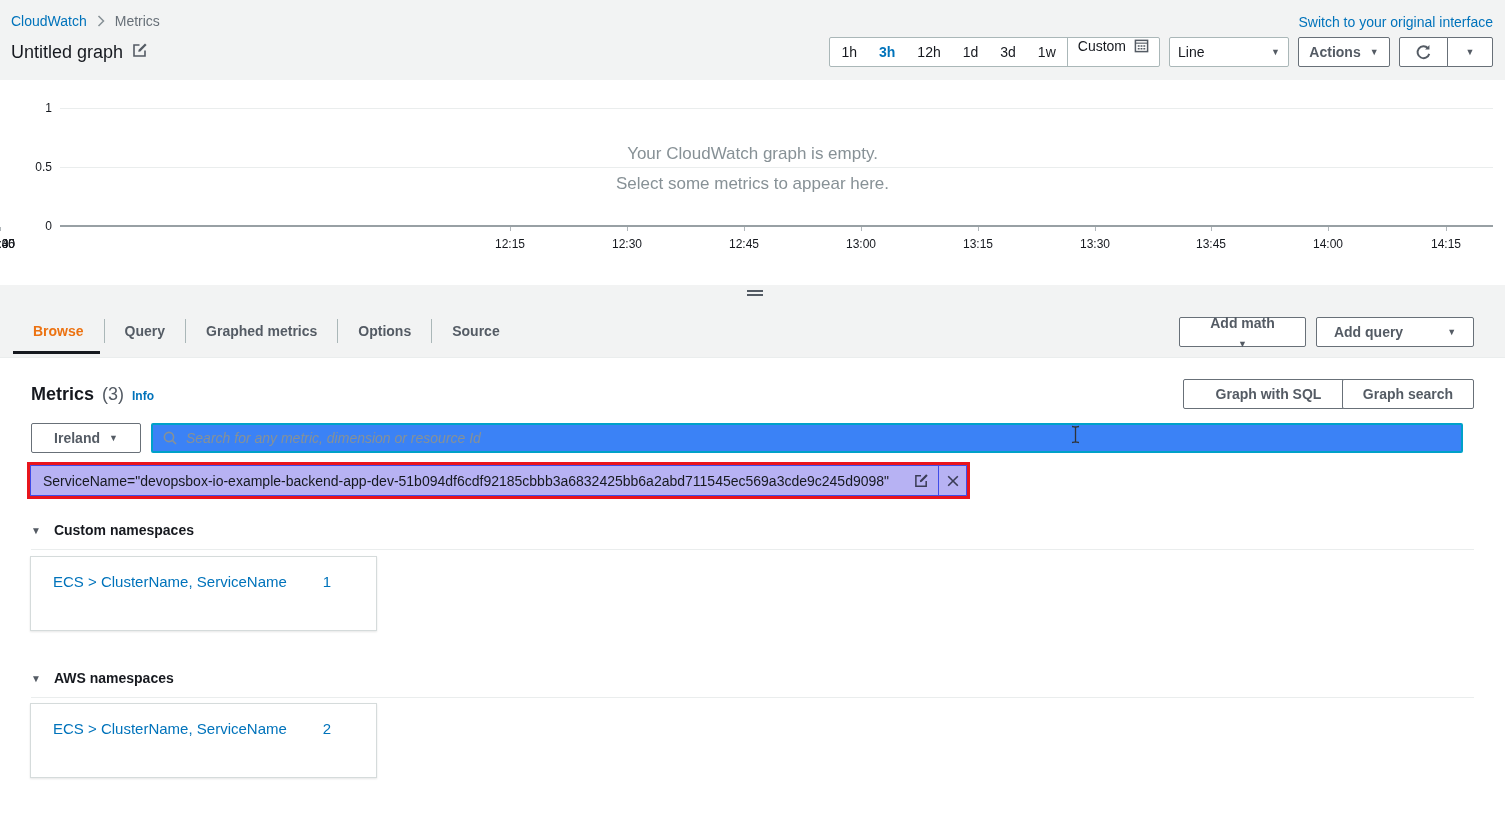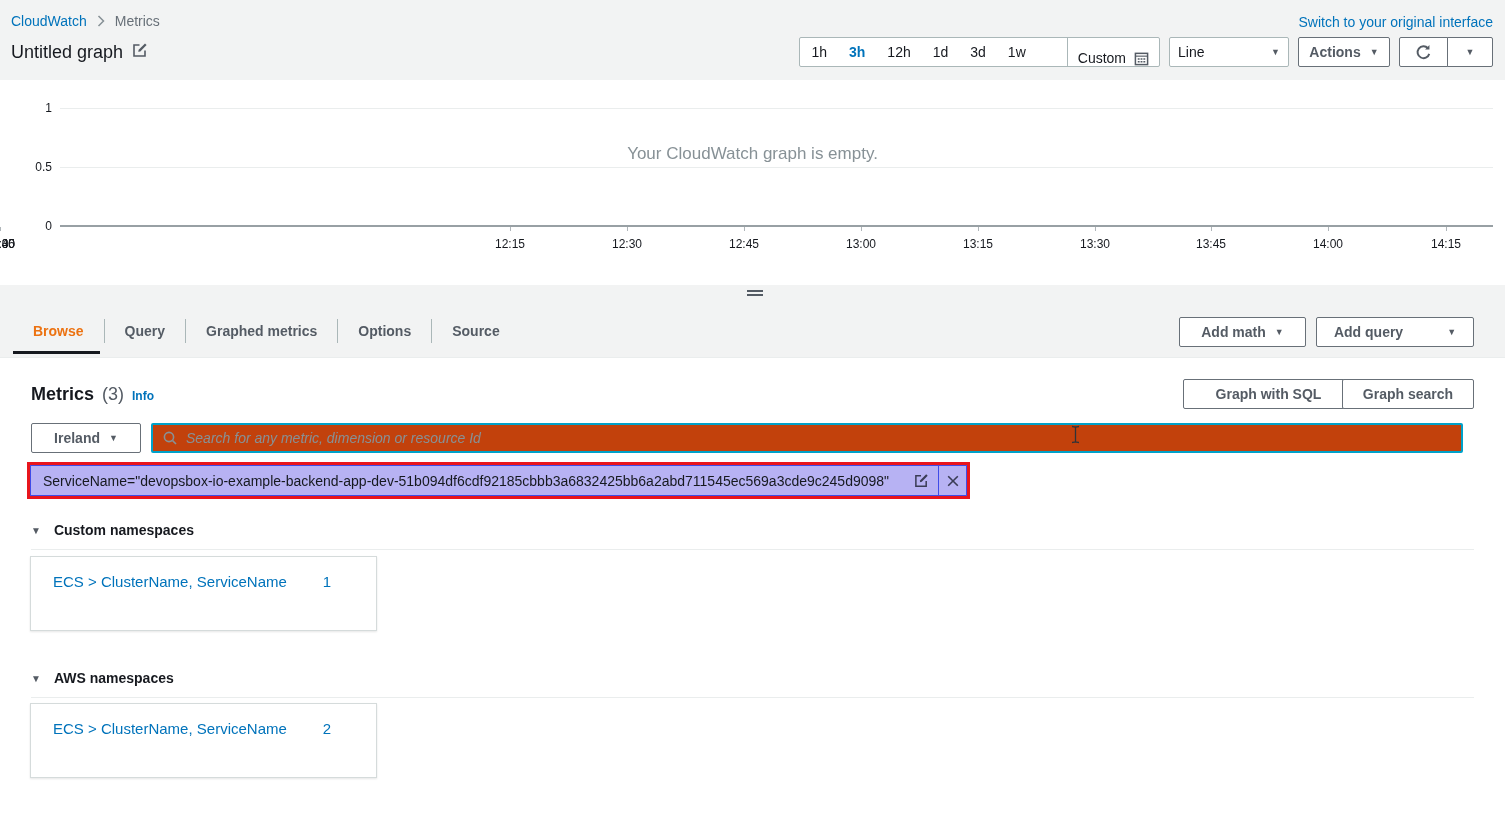--- a/index.html
+++ b/index.html
@@ -20,21 +20,21 @@
   .switch-link { position:absolute; top:14px; right:12px; font-size:14px; }
   .graph-title-row { position:absolute; left:11px; top:42px; display:flex; align-items:flex-start; gap:9px; }
   .graph-title { font-size:18px; color:#16191f; }
   .icon-btn { display:inline-flex; align-items:center; justify-content:center; cursor:pointer; color:#545b64; background:none; border:none; }
 
   
   .toolbar { position:absolute; top:37px; right:12px; display:flex; gap:9px; height:30px; }
   .segmented { display:flex; align-items:stretch; background:#fff; border:1px solid #aab7b8; border-radius:2px; font-size:14px; }
   .seg { display:flex; align-items:center; padding:0 11px; color:#16191f; cursor:pointer; }
   .seg.active { color:#0073bb; font-weight:700; }
-  .seg-custom { border-left:1px solid #aab7b8; display:flex; align-items:flex-end; gap:8px; padding:0 10px; cursor:pointer;margin-left:30px; }
+  .seg-custom { border-left:1px solid #aab7b8; display:flex; align-items:flex-start; gap:8px; padding:0 10px; cursor:pointer; }
   .select-box { width:120px; background:#fff; border:1px solid #aab7b8; border-radius:2px; display:flex; align-items:center; justify-content:space-between; padding:0 8px; font-size:14px; cursor:pointer; }
   .btn { display:inline-flex; align-items:center; justify-content:center; gap:9px; background:#fff; border:1px solid #687078; border-radius:2px; height:30px; font-weight:700; color:#545b64; font-size:14px; cursor:pointer; font-family:"Liberation Sans",sans-serif; }
   .actions-btn { width:92px; }
   .refresh-group { display:flex; }
   .refresh-btn { width:49px; border-radius:2px 0 0 2px; }
   .refresh-caret-btn { width:46px; margin-left:-1px; border-radius:0 2px 2px 0; }
   .caret { font-size:9px; color:#545b64; line-height:1; }
 
   
   .chart-panel { position:absolute; top:80px; left:0; width:1505px; height:205px; background:#fff; }
@@ -57,32 +57,32 @@
   .split-handle { position:absolute; top:290px; left:747px; width:16px; cursor:row-resize; }
   .split-handle span { display:block; width:16px; height:2px; background:#545b64; margin-bottom:2px; }
 
   
   .tabs { position:absolute; top:312px; left:13px; display:flex; align-items:stretch; height:38px; }
   .tab { display:flex; align-items:center; padding:0 20px; font-size:14px; font-weight:700; color:#545b64; cursor:pointer; }
   .tab.active { color:#ec7211; }
   .tab-sep { width:1px; background:#aab7b8; margin:7px 0; }
   .tab-underline { position:absolute; top:351px; left:13px; width:87px; height:3px; background:#16191f; }
   .tab-actions { position:absolute; top:317px; right:31px; display:flex; gap:10px; }
-  .add-math-btn { width:127px; } .add-query-btn { width:158px;gap:44px; }
+  .add-math-btn { width:127px;flex-direction:column; } .add-query-btn { width:158px;gap:44px; }
 
   
   .content-panel { position:absolute; top:357px; left:0; width:1505px; height:483px; background:#fff; border-top:1px solid #eaeded; }
   .metrics-header { position:absolute; left:31px; top:26px; display:flex; align-items:baseline; gap:8px; }
   .metrics-title { font-size:18px; font-weight:700; }
   .metrics-count { font-size:18px; font-weight:400; color:#545b64; }
   .info-link { font-size:12px; font-weight:700; }
   .graph-sql-btn { position:absolute; top:21px; left:1183px; width:171px; }
   .graph-search-btn { position:absolute; top:21px; left:1342px; width:132px; }
   .region-btn { position:absolute; top:65px; left:31px; width:110px; }
-  .search-box { position:absolute; top:65px; left:151px; width:1312px; height:30px; background:#c2410c; border:2px solid #00a1c9; border-radius:2px; display:flex; align-items:center; gap:8px; padding:0 9px; }
+  .search-box { position:absolute; top:65px; left:151px; width:1312px; height:30px; background:#3b82f6; border:2px solid #00a1c9; border-radius:2px; display:flex; align-items:center; gap:8px; padding:0 9px; }
   .search-box input { flex:1; border:none; outline:none; font-size:14px; font-family:"Liberation Sans",sans-serif; color:#16191f; background:transparent; }
   .search-box input::placeholder { color:#879196; font-style:italic; }
   .ibeam { position:absolute; top:67px; left:1070px; pointer-events:none; }
 
   .annotation-box { position:absolute; top:104px; left:27px; width:943px; height:37px; border:3px solid #e8151d; }
   .filter-chip { width:100%; height:100%; background:#b7b2f3; border:1px solid #3f4ce8; display:flex; align-items:center; }
   .chip-text { flex:1; padding:0 10px 0 12px; font-size:14px; color:#16191f; white-space:nowrap; overflow:hidden; }
   .chip-edit { margin-right:9px; color:#3a3c55; }
   .chip-divider { width:1px; height:100%; background:#3f4ce8; }
   .chip-close { width:27px; height:100%; display:flex; align-items:center; justify-content:center; cursor:pointer; }
@@ -171,20 +171,21 @@
   </div>
 
   <div class="chart-panel">
     <div class="gridline g1"></div>
     <div class="gridline g05"></div>
     <div class="gridline g0"></div>
     <span class="ytick t1">1</span>
     <span class="ytick t05">0.5</span>
     <span class="ytick t0">0</span>
     <div class="empty-line l1">Your CloudWatch graph is empty.</div>
+    <div class="empty-line l2">Select some metrics to appear here.</div>
     <span class="xtick">12:15</span>
     <span class="xtick">12:30</span>
     <span class="xtick">12:45</span>
     <span class="xtick">13:00</span>
     <span class="xtick">13:15</span>
     <span class="xtick">13:30</span>
     <span class="xtick">13:45</span>
     <span class="xtick">14:00</span>
     <span class="xtick">14:15</span>
     <span class="xtick">14:30</span>

